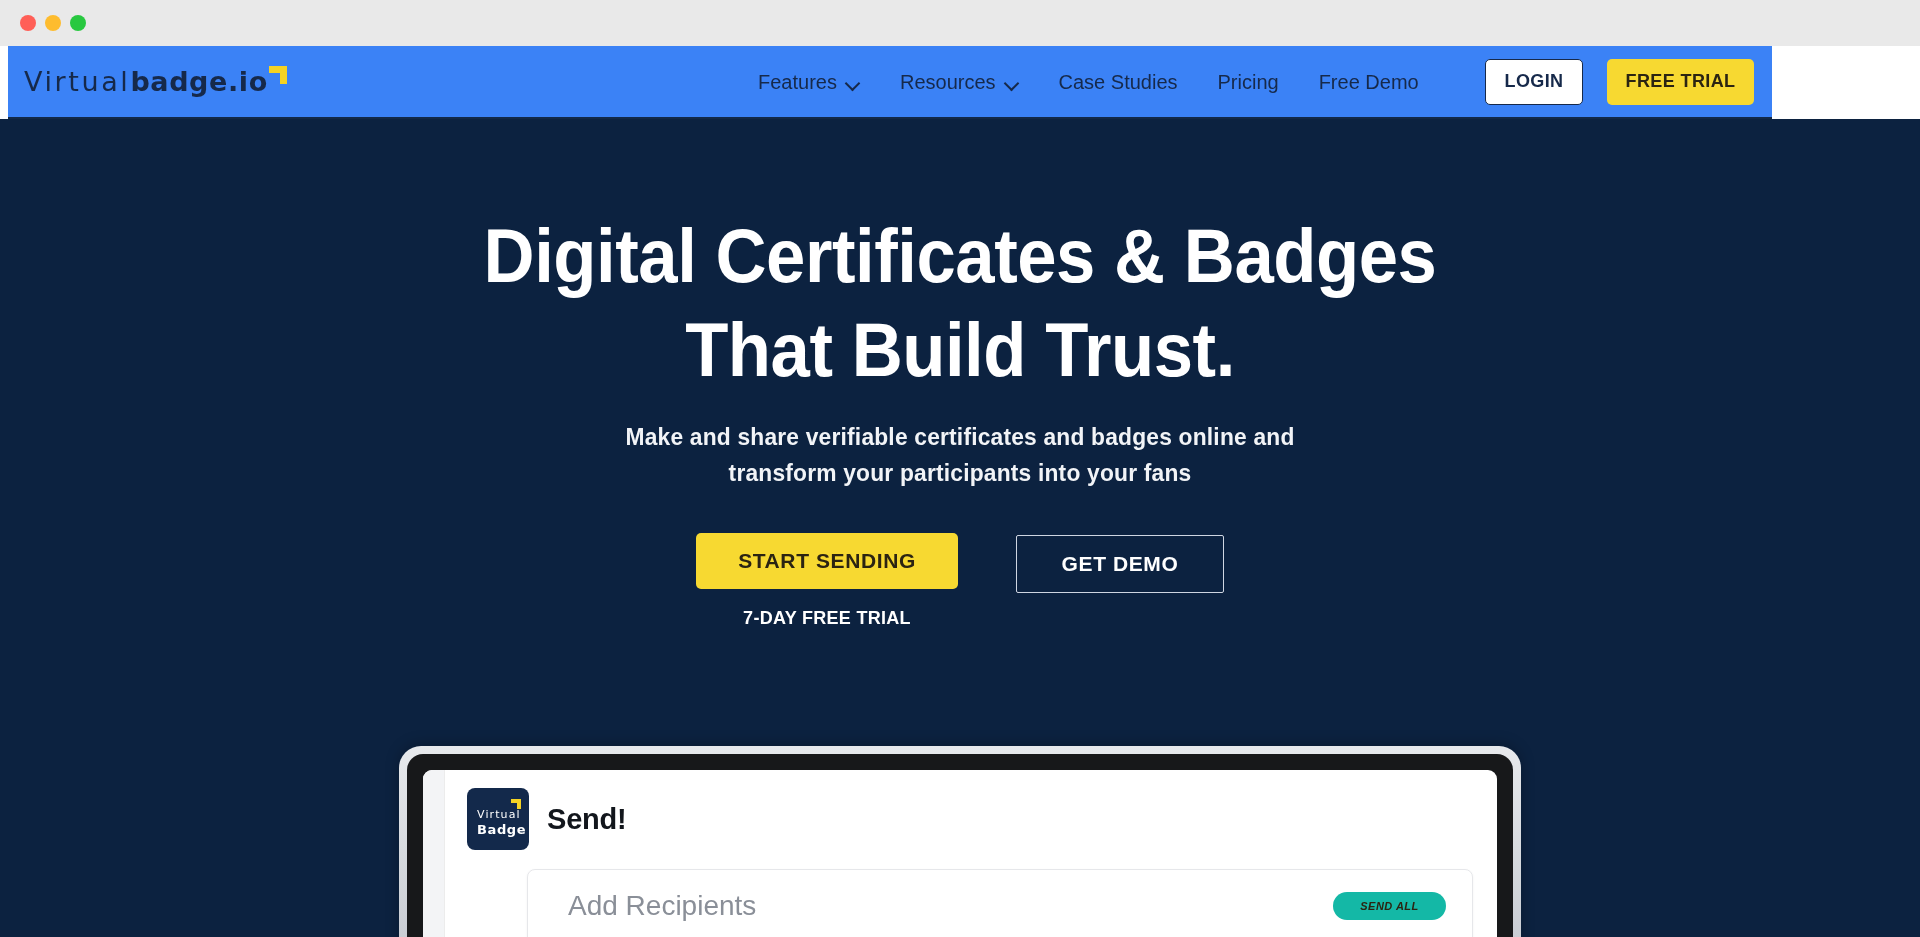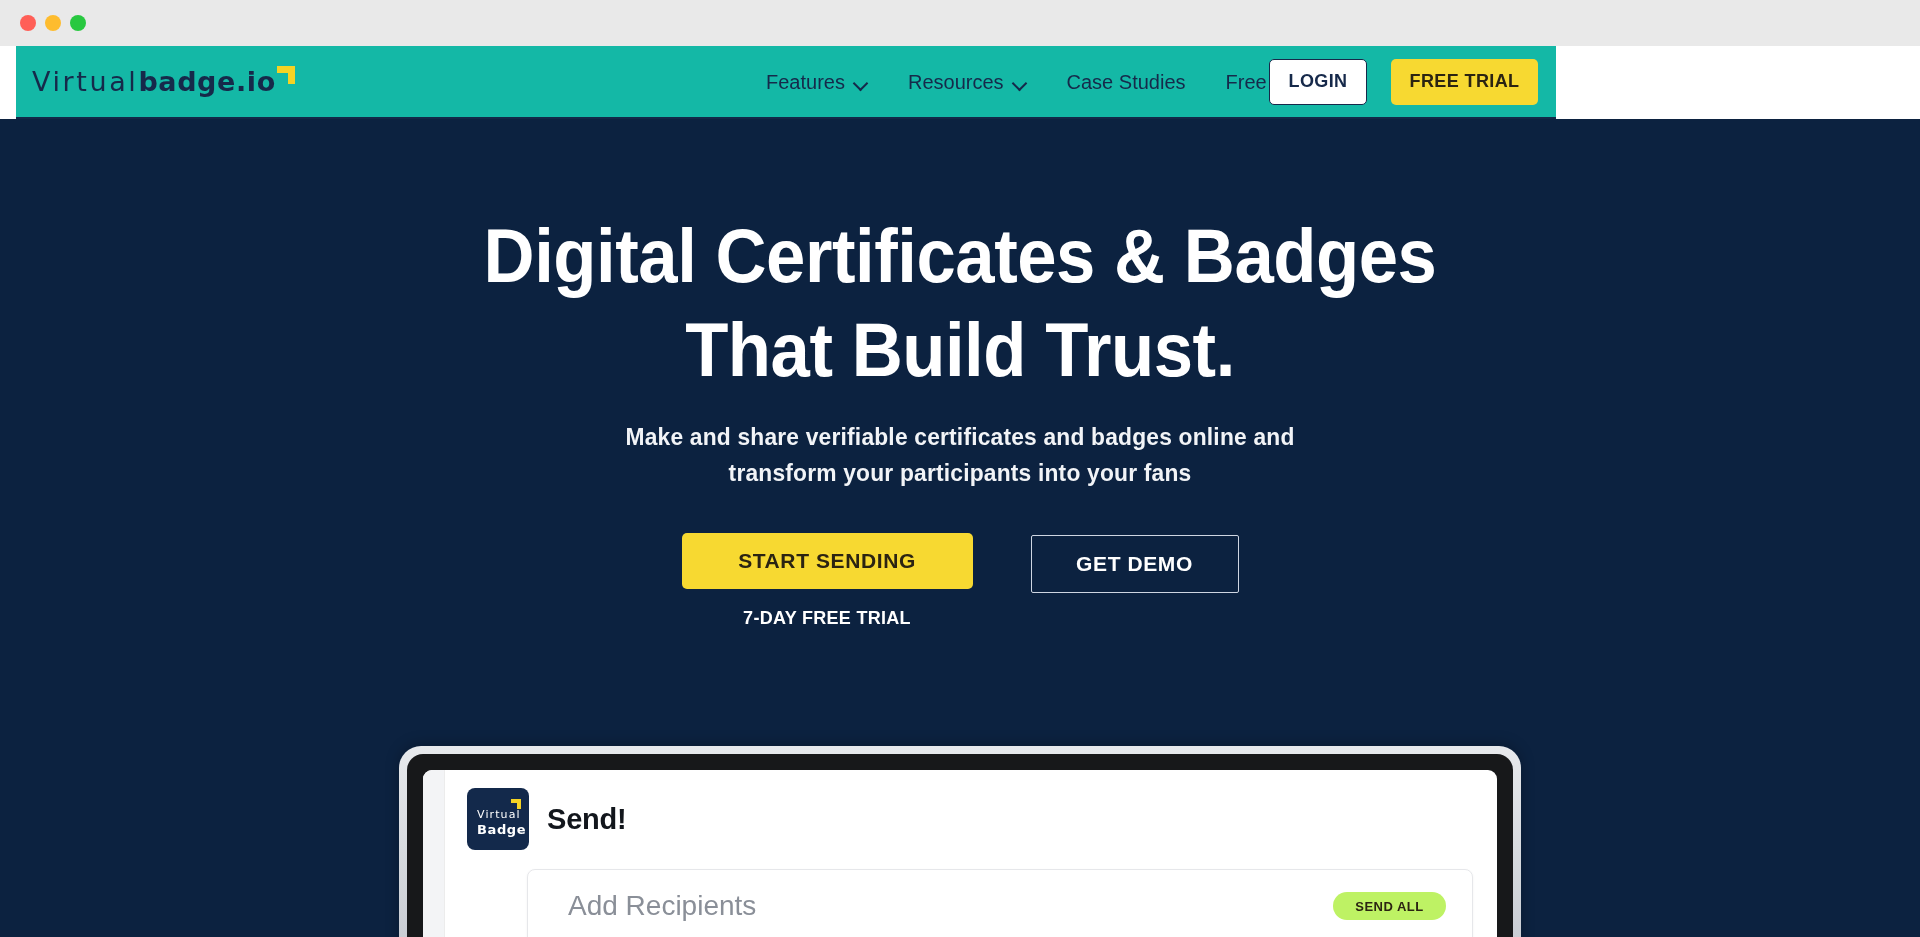--- a/index.html
+++ b/index.html
@@ -41,24 +41,24 @@
     border-radius: 50%;
     display: block;
   }
   .dot.red    { background: #ff5f57; }
   .dot.yellow { background: #febc2e; }
   .dot.green  { background: #28c840; }
 
   
   .navbar {
     position: absolute;
-    top: 46px; left: 16px;
-    width: 1540px;
+    top: 46px; left: 8px;
+    width: 1764px;
     height: 73px;
-    background: #14b8a6;
+    background: #3b82f6;
     border-bottom: 2px solid #122948;
     display: flex;
     align-items: center;
   }
 
   .logo {
     position: absolute;
     left: 16px;
     top: 50%;
     transform: translateY(-50%);
@@ -211,21 +211,21 @@
   .hero-sub span { display: block; }
 
   .hero-ctas {
     margin-top: 42px;
     display: flex;
     justify-content: center;
     align-items: flex-start;
     gap: 58px;
   }
   .btn-start {
-    width: 291px;
+    width: 262px;
     height: 56px;
     background: #f7d931;
     border: none;
     border-radius: 5px;
     color: #2b2412;
     font-size: 21px;
     font-weight: 700;
     letter-spacing: 0.6px;
     cursor: pointer;
     display: flex;
@@ -359,32 +359,33 @@
   .field-label {
     font-size: 28px;
     color: #8a8f98;
     font-weight: 400;
     font-family: "Liberation Sans", sans-serif;
     margin-left: 14px;
   }
   .btn-sendall {
     width: 113px;
     height: 28px;
-    background: #bef264;
+    background: #14b8a6;
     border: none;
     border-radius: 14px;
     color: #2b2412;
-    font-size: 13px;
+    font-size: 11px;
     font-weight: 700;
     letter-spacing: 0.5px;
     cursor: pointer;
     display: flex;
     align-items: center;
     justify-content: center;
     font-family: "Liberation Sans", sans-serif;
+    font-style: italic;
   }
   .field-rule {
     margin-top: 17px;
     height: 1px;
     background: #e6e7ea;
   }
 </style>
 </head>
 <body>
 
@@ -412,20 +413,23 @@
       <div class="nav-item">
         <span>Features</span>
         <span class="chev"></span>
       </div>
       <div class="nav-item">
         <span>Resources</span>
         <span class="chev"></span>
       </div>
       <div class="nav-item">
         <span>Case Studies</span>
+      </div>
+      <div class="nav-item">
+        <span>Pricing</span>
       </div>
       <div class="nav-item">
         <span>Free Demo</span>
       </div>
     </div>
 
     <div class="nav-actions">
       <button class="btn-login">LOGIN</button>
       <button class="btn-trial">FREE TRIAL</button>
     </div>

